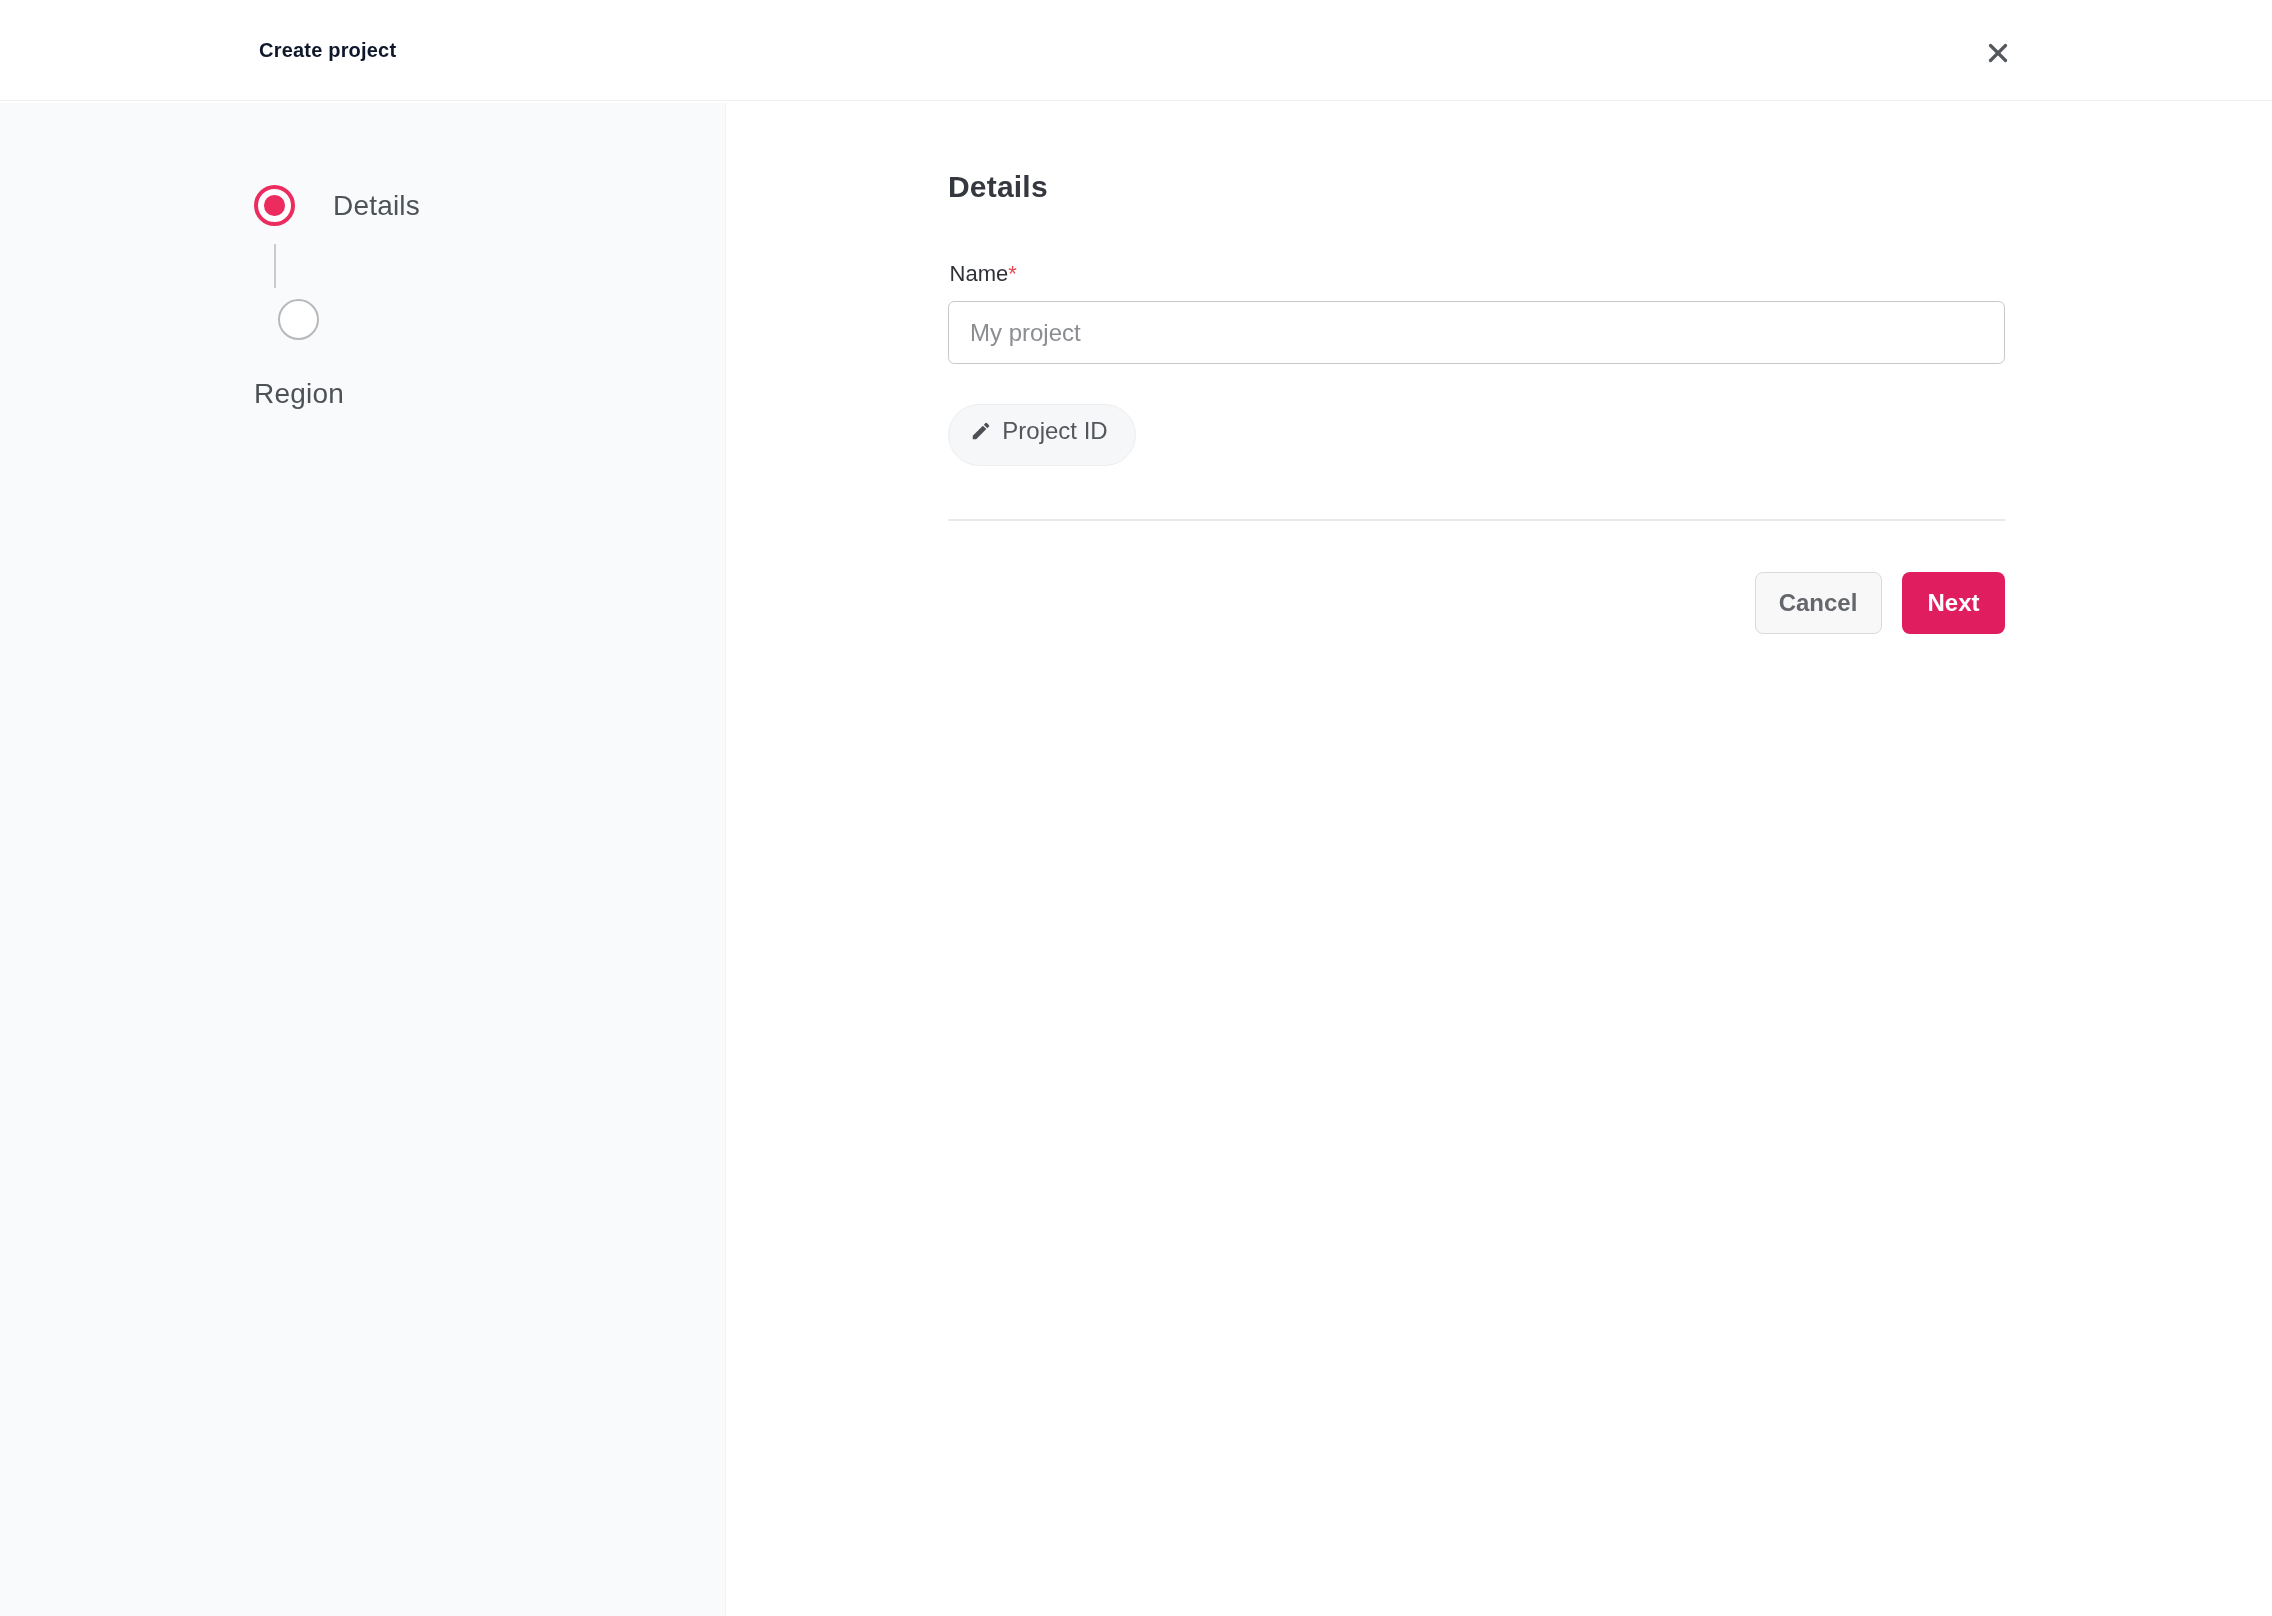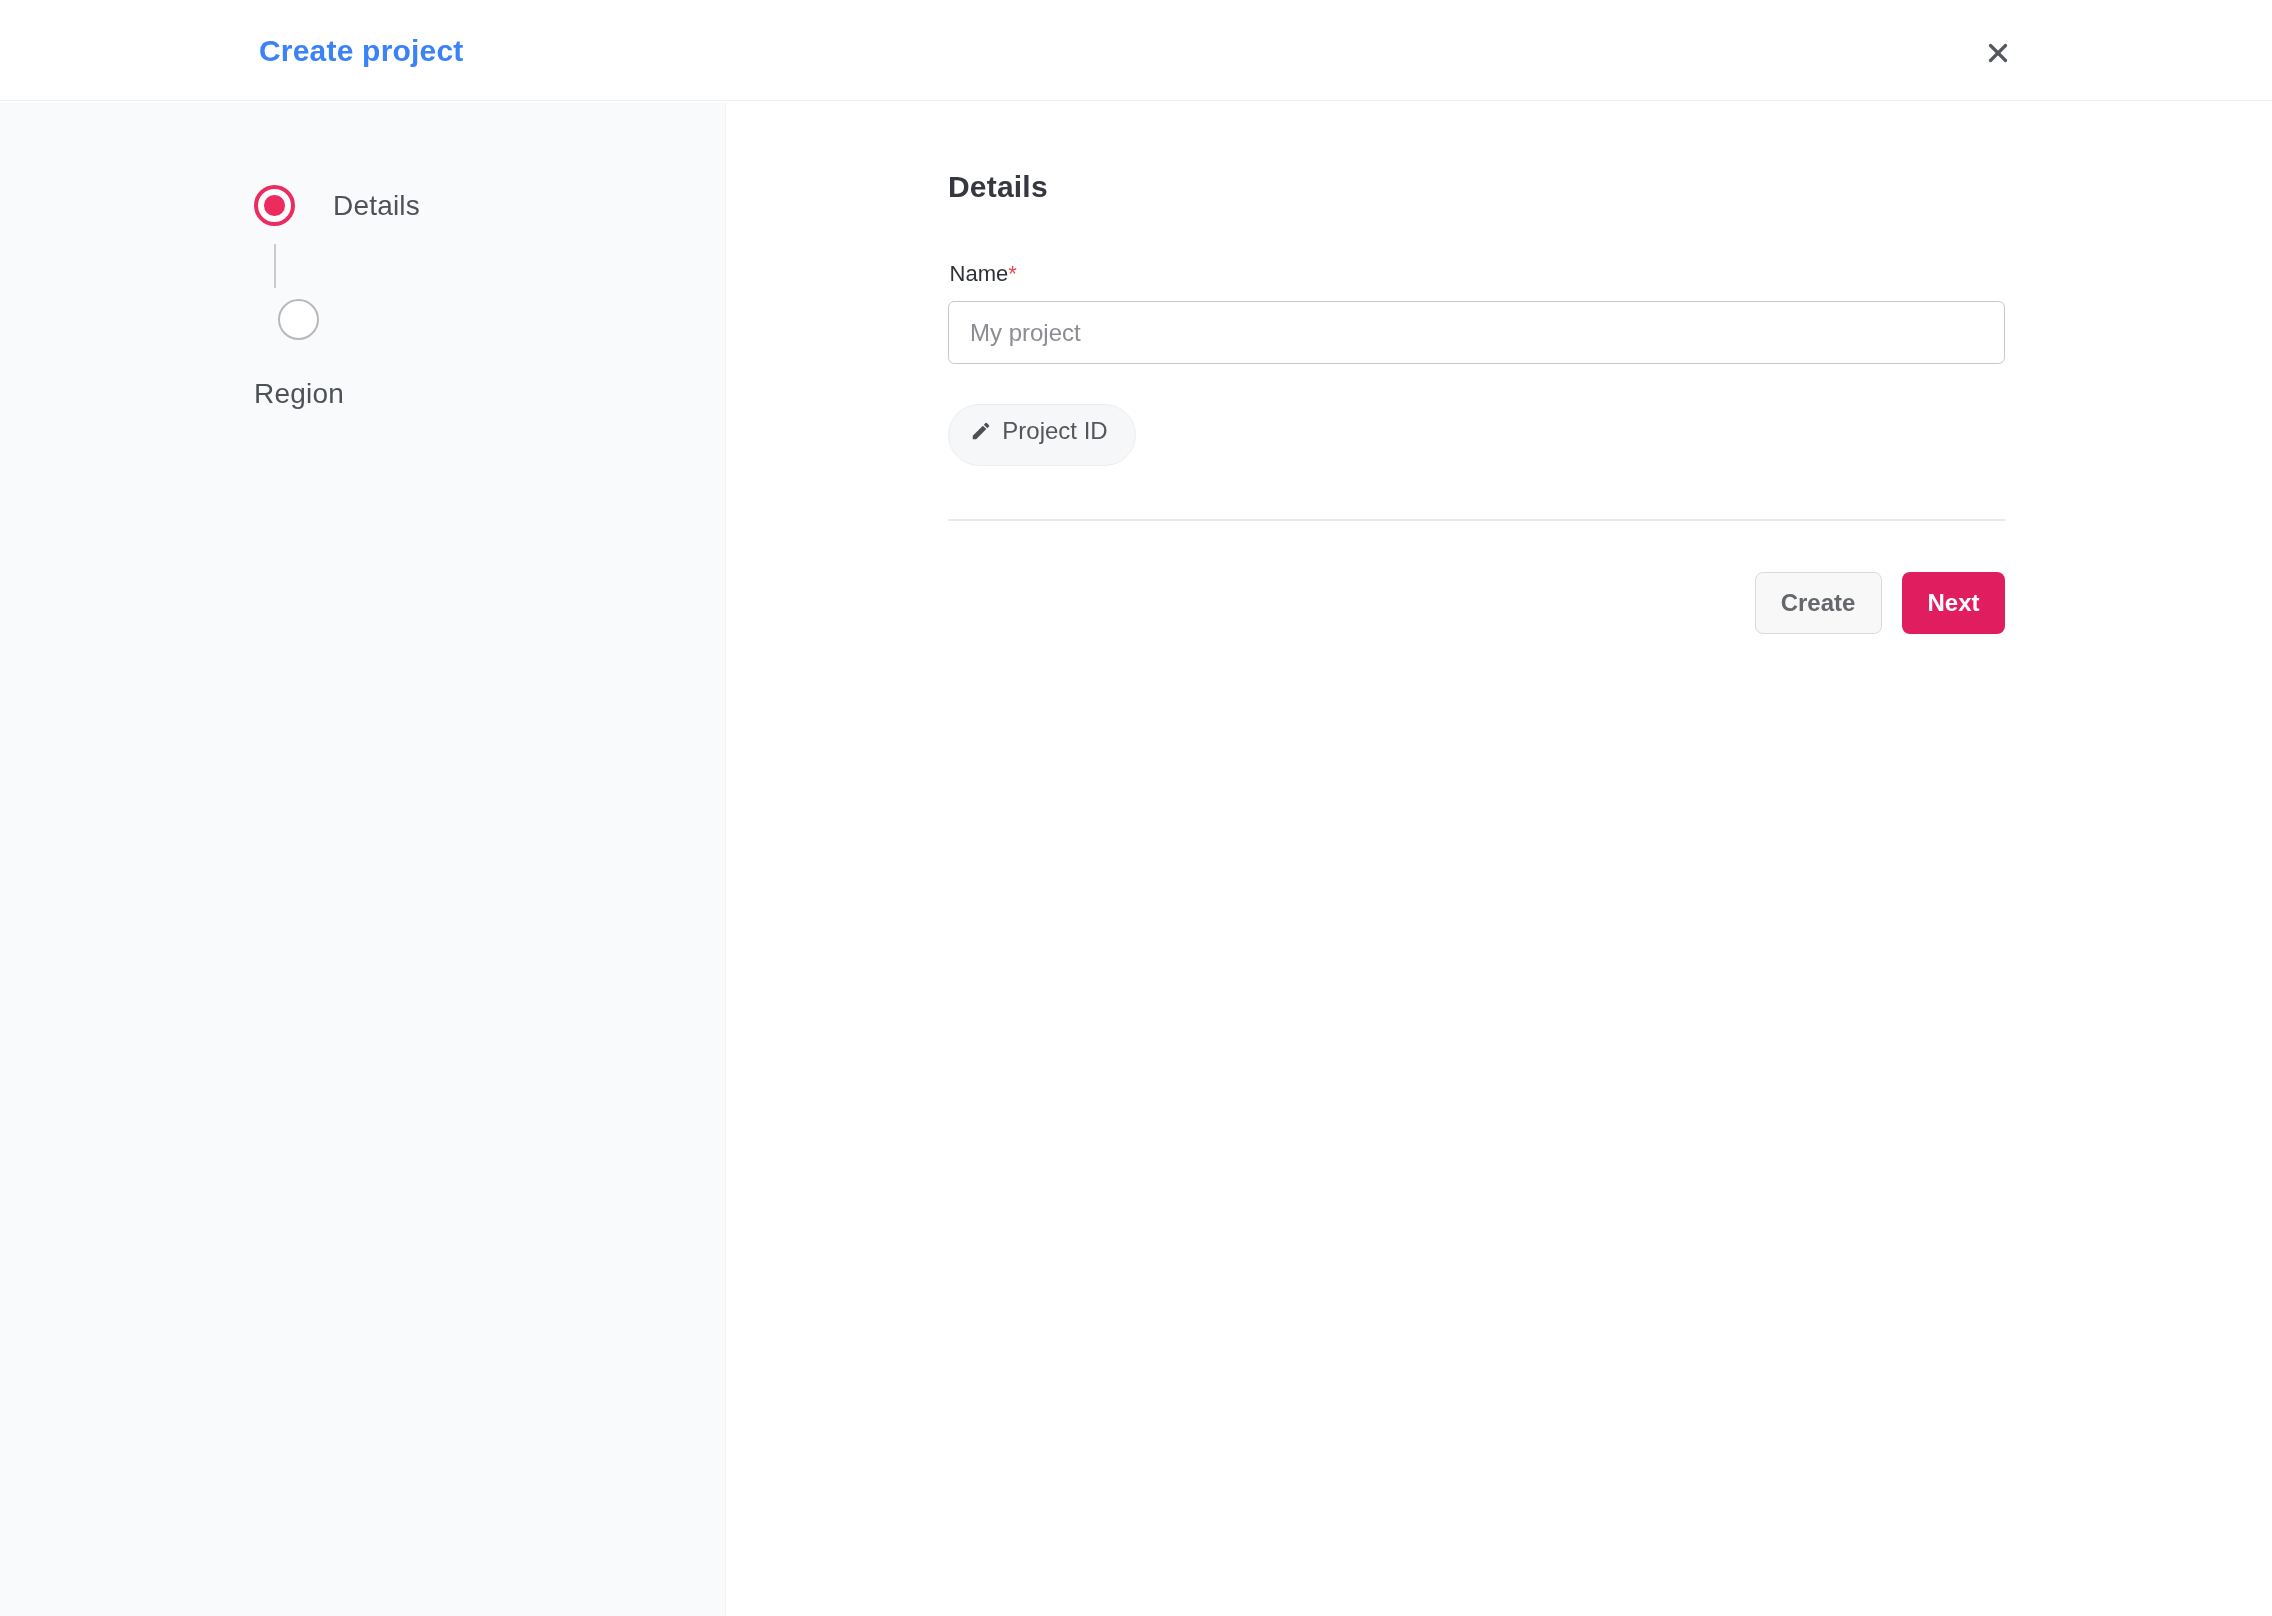--- a/index.html
+++ b/index.html
@@ -15,21 +15,21 @@
   
   .header {
     position: absolute; top: 0; left: 0; width: 2273px; height: 101px;
     background: #ffffff;
     border-bottom: 1.6px solid #eef0f2;
     display: flex; align-items: center;
   }
   .header-title {
     position: absolute; left: 259px; top: 0; height: 101px;
     display: flex; align-items: center;
-    font-size: 30px; font-weight: 700; color: #3b82f6;
+    font-size: 20px; font-weight: 700; color: #0f172a;
     letter-spacing: 0.2px;
   }
   .close-btn {
     position: absolute; left: 1977px; top: 32px;
     width: 41px; height: 41px;
     background: transparent; border: none; cursor: pointer;
     display: flex; align-items: center; justify-content: center;
   }
   .close-btn svg { width: 30px; height: 30px; }
 
@@ -182,18 +182,18 @@
       <svg viewBox="0 0 24 24" fill="#4c4f54">
         <path d="M3 17.25V21h3.75L17.81 9.94l-3.75-3.75L3 17.25zM20.71 7.04c.39-.39.39-1.02 0-1.41l-2.34-2.34a.9959.9959 0 0 0-1.41 0l-1.83 1.83 3.75 3.75 1.83-1.83z"></path>
       </svg>
     </span>
     <span>Project ID</span>
   </button>
 
   <div class="content-divider"></div>
 
   <div class="footer-actions">
-    <button class="btn btn-cancel">Create</button>
+    <button class="btn btn-cancel">Cancel</button>
     <button class="btn btn-next">Next</button>
   </div>
 
 </div>
 
 
 </body></html>

